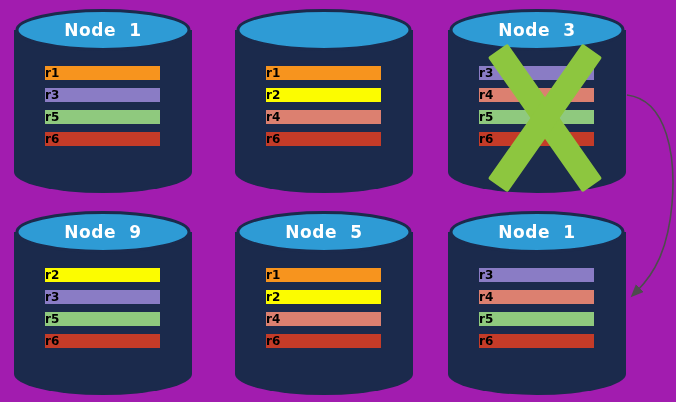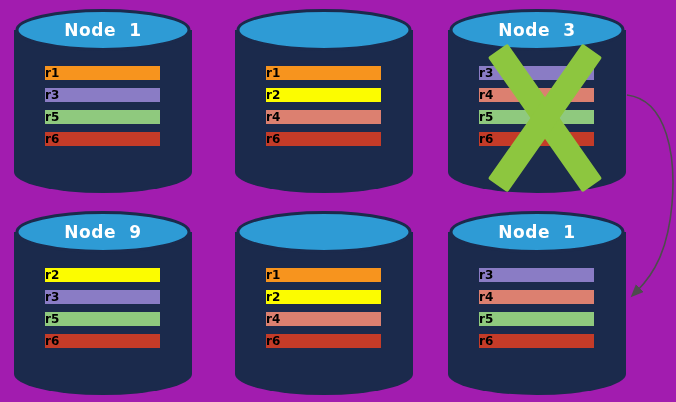--- a/index.html
+++ b/index.html
@@ -139,20 +139,21 @@
           <span class="bar-label">r6</span>
         </div>
     </div>
   </div>
 
   <div class="node n5">
     <svg class="cyl" viewBox="0 0 180 186">
       <path class="cyl-body" d="M1,22 L179,22 L179,164 A89,21 0 0 1 1,164 Z"></path>
       <ellipse class="cyl-top" cx="90" cy="22" rx="86" ry="19.5"></ellipse>
     </svg>
+    <div class="node-title">Node 5</div>
     <div class="bars">
       <div class="bar" style="background-color: rgb(247, 148, 30);">
           <span class="bar-label">r1</span>
         </div>
       <div class="bar" style="background-color: rgb(252, 252, 0);">
           <span class="bar-label">r2</span>
         </div>
       <div class="bar" style="background-color: rgb(220, 128, 112);">
           <span class="bar-label">r4</span>
         </div>

